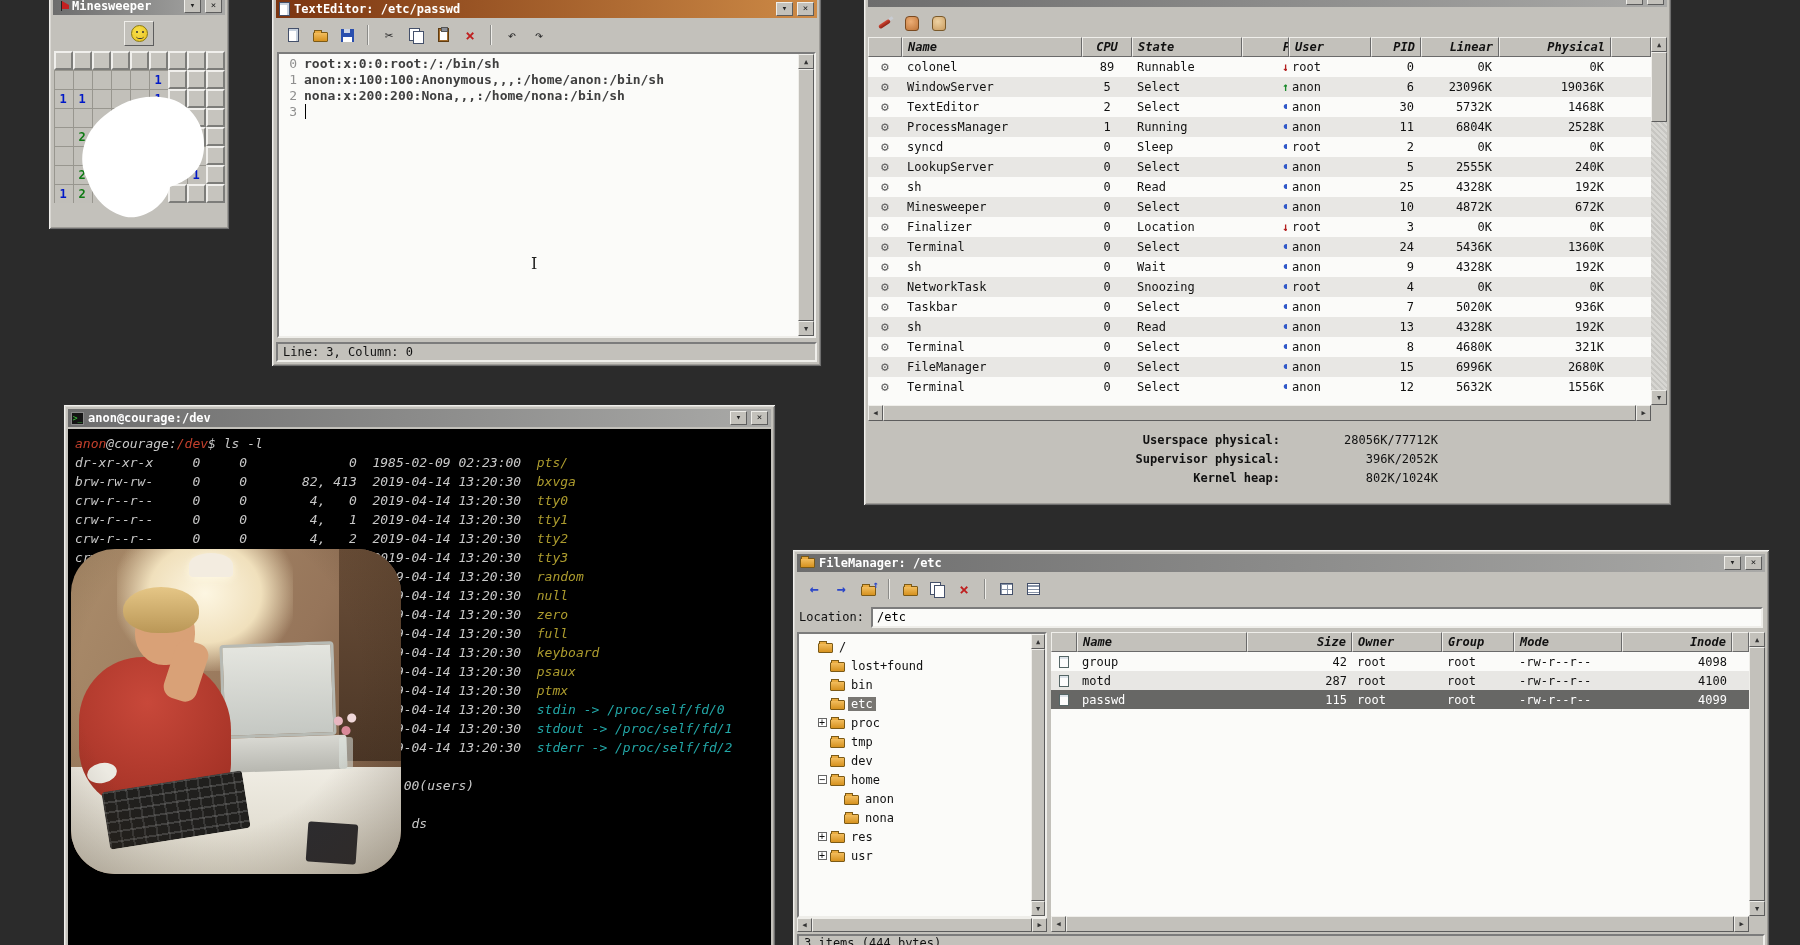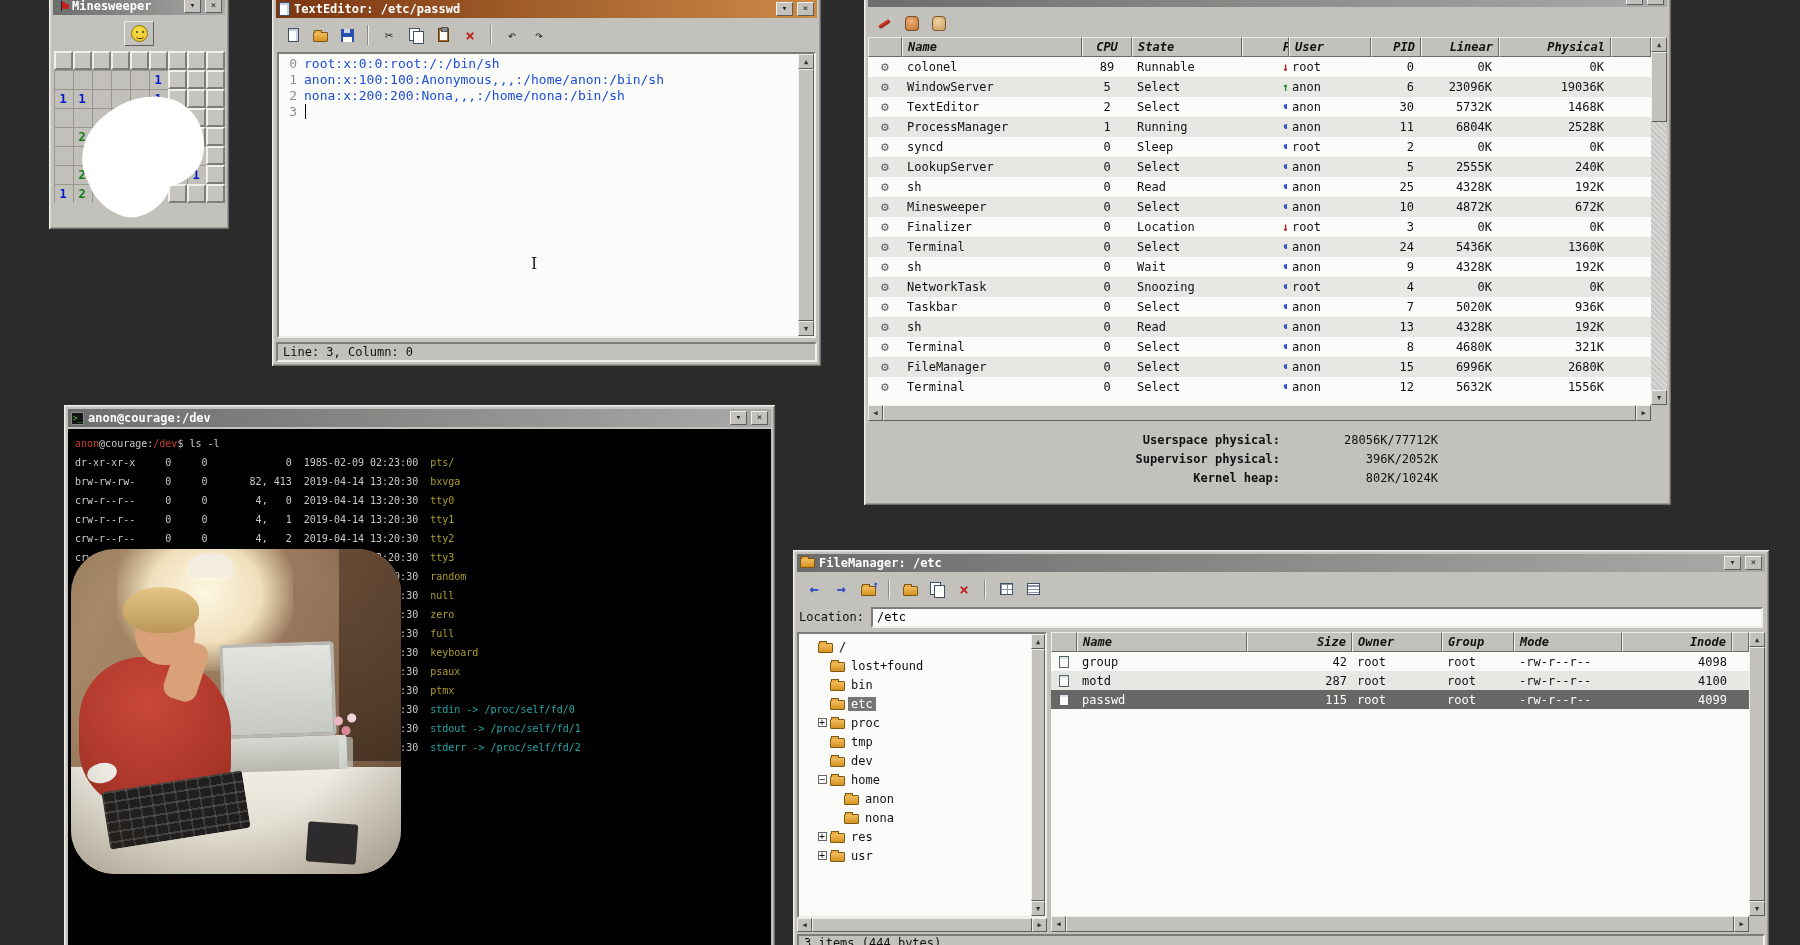--- a/index.html
+++ b/index.html
@@ -86,21 +86,21 @@
   .mcell.shut{background:#c6c4be;border:2px solid;border-color:#f0efec #7d7d7a #7d7d7a #f0efec;}
   .mcell.open{background:#c2c0ba;box-shadow:inset 1px 1px 0 #98968f;}
   .mcell.n1{color:#0018c8;} .mcell.n2{color:#0f7a14;}
 
   
   #texteditor{left:271px;top:-5px;width:551px;height:372px;display:flex;flex-direction:column;}
   .ed-wrap{flex:1;display:flex;margin:2px 1px;position:relative;overflow:hidden;}
   .ed-area{flex:1;background:#fbfbf9;display:flex;flex-direction:column;padding:2px 0;overflow:hidden;position:relative;}
   .ed-line{display:flex;height:16px;font-size:13px;line-height:16px;}
   .ed-gutter{width:25px;text-align:right;padding-right:7px;color:#8f8f8f;flex:none;}
-  .ed-text{white-space:pre;color:#1d4ed8;}
+  .ed-text{white-space:pre;color:#404040;font-weight:bold;}
   .ed-caret{position:absolute;left:26px;top:50px;width:1px;height:15px;background:#000;}
   .ibeam{position:absolute;left:252px;top:200px;font-family:"DejaVu Serif",serif;font-size:16px;color:#222;}
   .statusbar{height:20px;border:2px solid;border-color:#7c7c7c #efeeea #efeeea #7c7c7c;background:#c3c1bb;
     display:flex;align-items:center;padding:0 5px;font-size:12px;margin-top:2px;}
 
   
   #procmgr{left:863px;top:-16px;width:809px;height:522px;display:flex;flex-direction:column;}
   .pm-tablewrap{display:flex;}
   .pm-left{flex:1;display:flex;flex-direction:column;min-width:0;}
   .pm-head{display:flex;font-style:italic;}
@@ -120,21 +120,21 @@
   .pricon.pr-high::before{content:"↑";color:#1a8a2a;}
   .pricon.pr-normal::before{content:"•";color:#3058c8;font-size:14px;}
   .pm-stats{flex:1;padding-top:12px;}
   .stat-row{display:flex;height:19px;font-size:12px;}
   .stat-label{width:420px;text-align:right;font-weight:bold;padding-right:8px;}
   .stat-value{width:150px;text-align:right;}
 
   
   #terminal{left:63px;top:404px;width:713px;height:548px;display:flex;flex-direction:column;}
   .term-body{flex:1;background:#000;padding:5px 7px;overflow:hidden;}
-  .tline{white-space:pre;font-size:10px;line-height:19px;height:19px;}
+  .tline{white-space:pre;font-size:13px;line-height:19px;height:19px;font-style:italic;}
   .tc-w{color:#c9c9c9;} .tc-r{color:#c4402c;} .tc-y{color:#ad9c2e;} .tc-c{color:#22a8a8;}
 
   
   #filemanager{left:792px;top:549px;width:978px;height:408px;display:flex;flex-direction:column;}
   .fm-location{display:flex;align-items:center;gap:7px;height:26px;padding:1px 2px;font-size:12px;}
   .fm-loc-input{flex:1;height:21px;font-family:"DejaVu Sans Mono",monospace;font-size:12px;padding:0 4px;outline:none;}
   .fm-main{flex:1;display:flex;gap:4px;margin-top:2px;min-height:0;}
   .panel{display:flex;flex-direction:column;min-width:0;}
   .panel-inner{flex:1;display:flex;min-height:0;}
   .fm-tree{width:250px;flex:none;}

